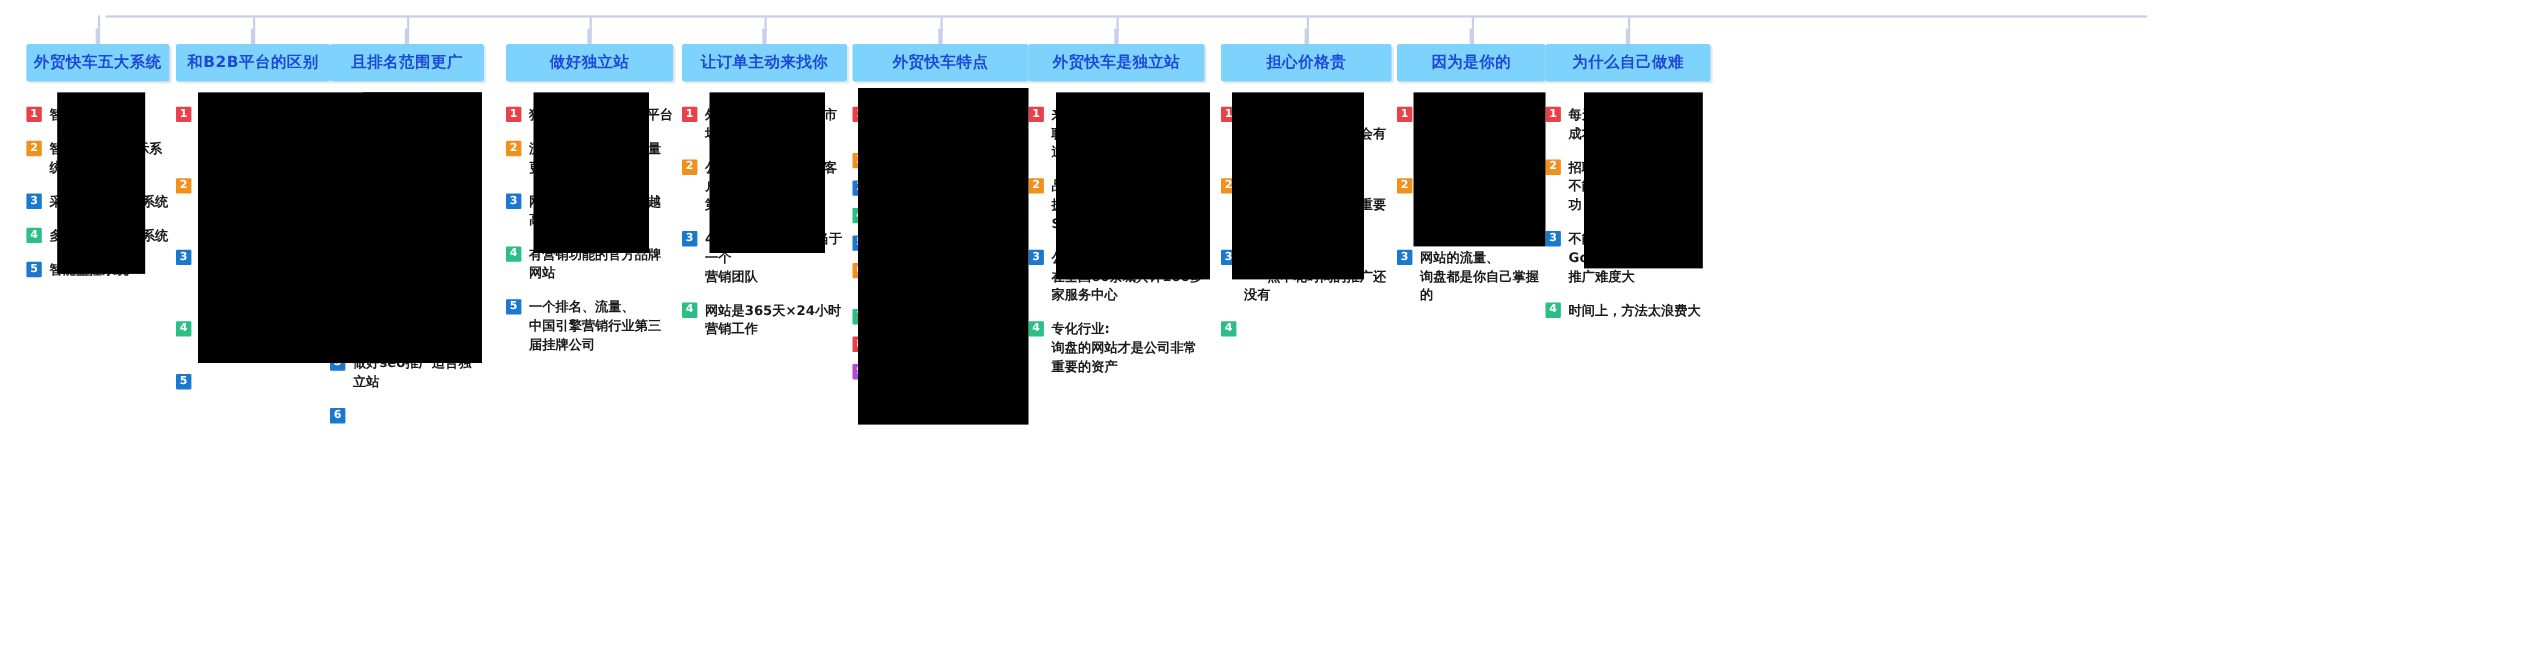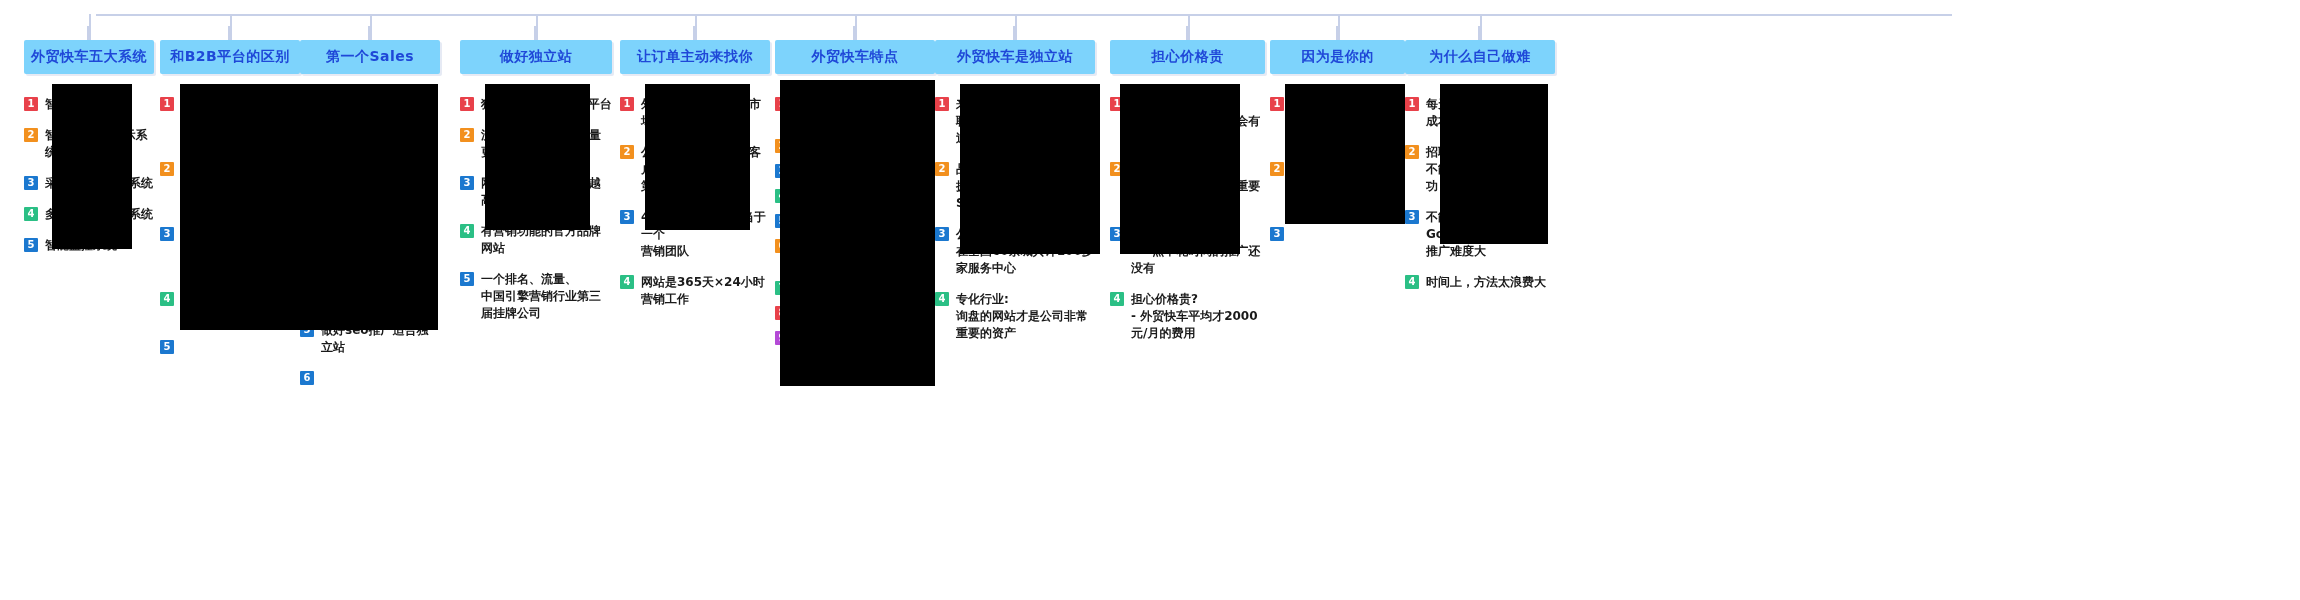--- a/index.html
+++ b/index.html
@@ -154,21 +154,21 @@
 和B2B平台不冲突</span>
           </li>
           <li class="item">
             <span class="badge" style="background: rgb(27, 120, 207);">5</span>
           </li>
         </ul>
       </div>
       <div class="col" style="left: 300px; width: 140px;">
         <div class="node-head">
           <div class="stub"></div>
-          <span class="title">第一个Sales</span>
+          <span class="title">且排名范围更广</span>
         </div>
         <ul class="items">
           <li class="item">
             <span class="badge" style="background: rgb(232, 65, 74);">1</span>
             <span class="txt">按点击付费烧钱，
 独立站性价比高</span>
           </li>
           <li class="item">
             <span class="badge" style="background: rgb(242, 144, 30);">2</span>
             <span class="txt">独立站的点击率比竞价
@@ -335,22 +335,20 @@
             <span class="txt">担心没询盘?
 - 内容是决定询盘的重要因素</span>
           </li>
           <li class="item">
             <span class="badge" style="background: rgb(27, 120, 207);">3</span>
             <span class="txt">担心花时间?
 - 一点不花时间的推广还没有</span>
           </li>
           <li class="item">
             <span class="badge" style="background: rgb(43, 191, 133);">4</span>
-            <span class="txt">担心价格贵?
-- 外贸快车平均才2000元/月的费用</span>
           </li>
         </ul>
       </div>
       <div class="col" style="left: 1270px; width: 135px;">
         <div class="node-head">
           <div class="stub"></div>
           <span class="title">因为是你的</span>
         </div>
         <ul class="items">
           <li class="item">
@@ -358,20 +356,22 @@
             <span class="txt">网站的域名是你的
 - 按照我们实施一定会有排名</span>
           </li>
           <li class="item">
             <span class="badge" style="background: rgb(242, 144, 30);">2</span>
             <span class="txt">网站也是你的，
 不依赖于任何第三方平台</span>
           </li>
           <li class="item">
             <span class="badge" style="background: rgb(27, 120, 207);">3</span>
+            <span class="txt">网站的流量、
+询盘都是你自己掌握的</span>
           </li>
         </ul>
       </div>
       <div class="col" style="left: 1405px; width: 150px;">
         <div class="node-head">
           <div class="stub"></div>
           <span class="title">为什么自己做难</span>
         </div>
         <ul class="items">
           <li class="item">

